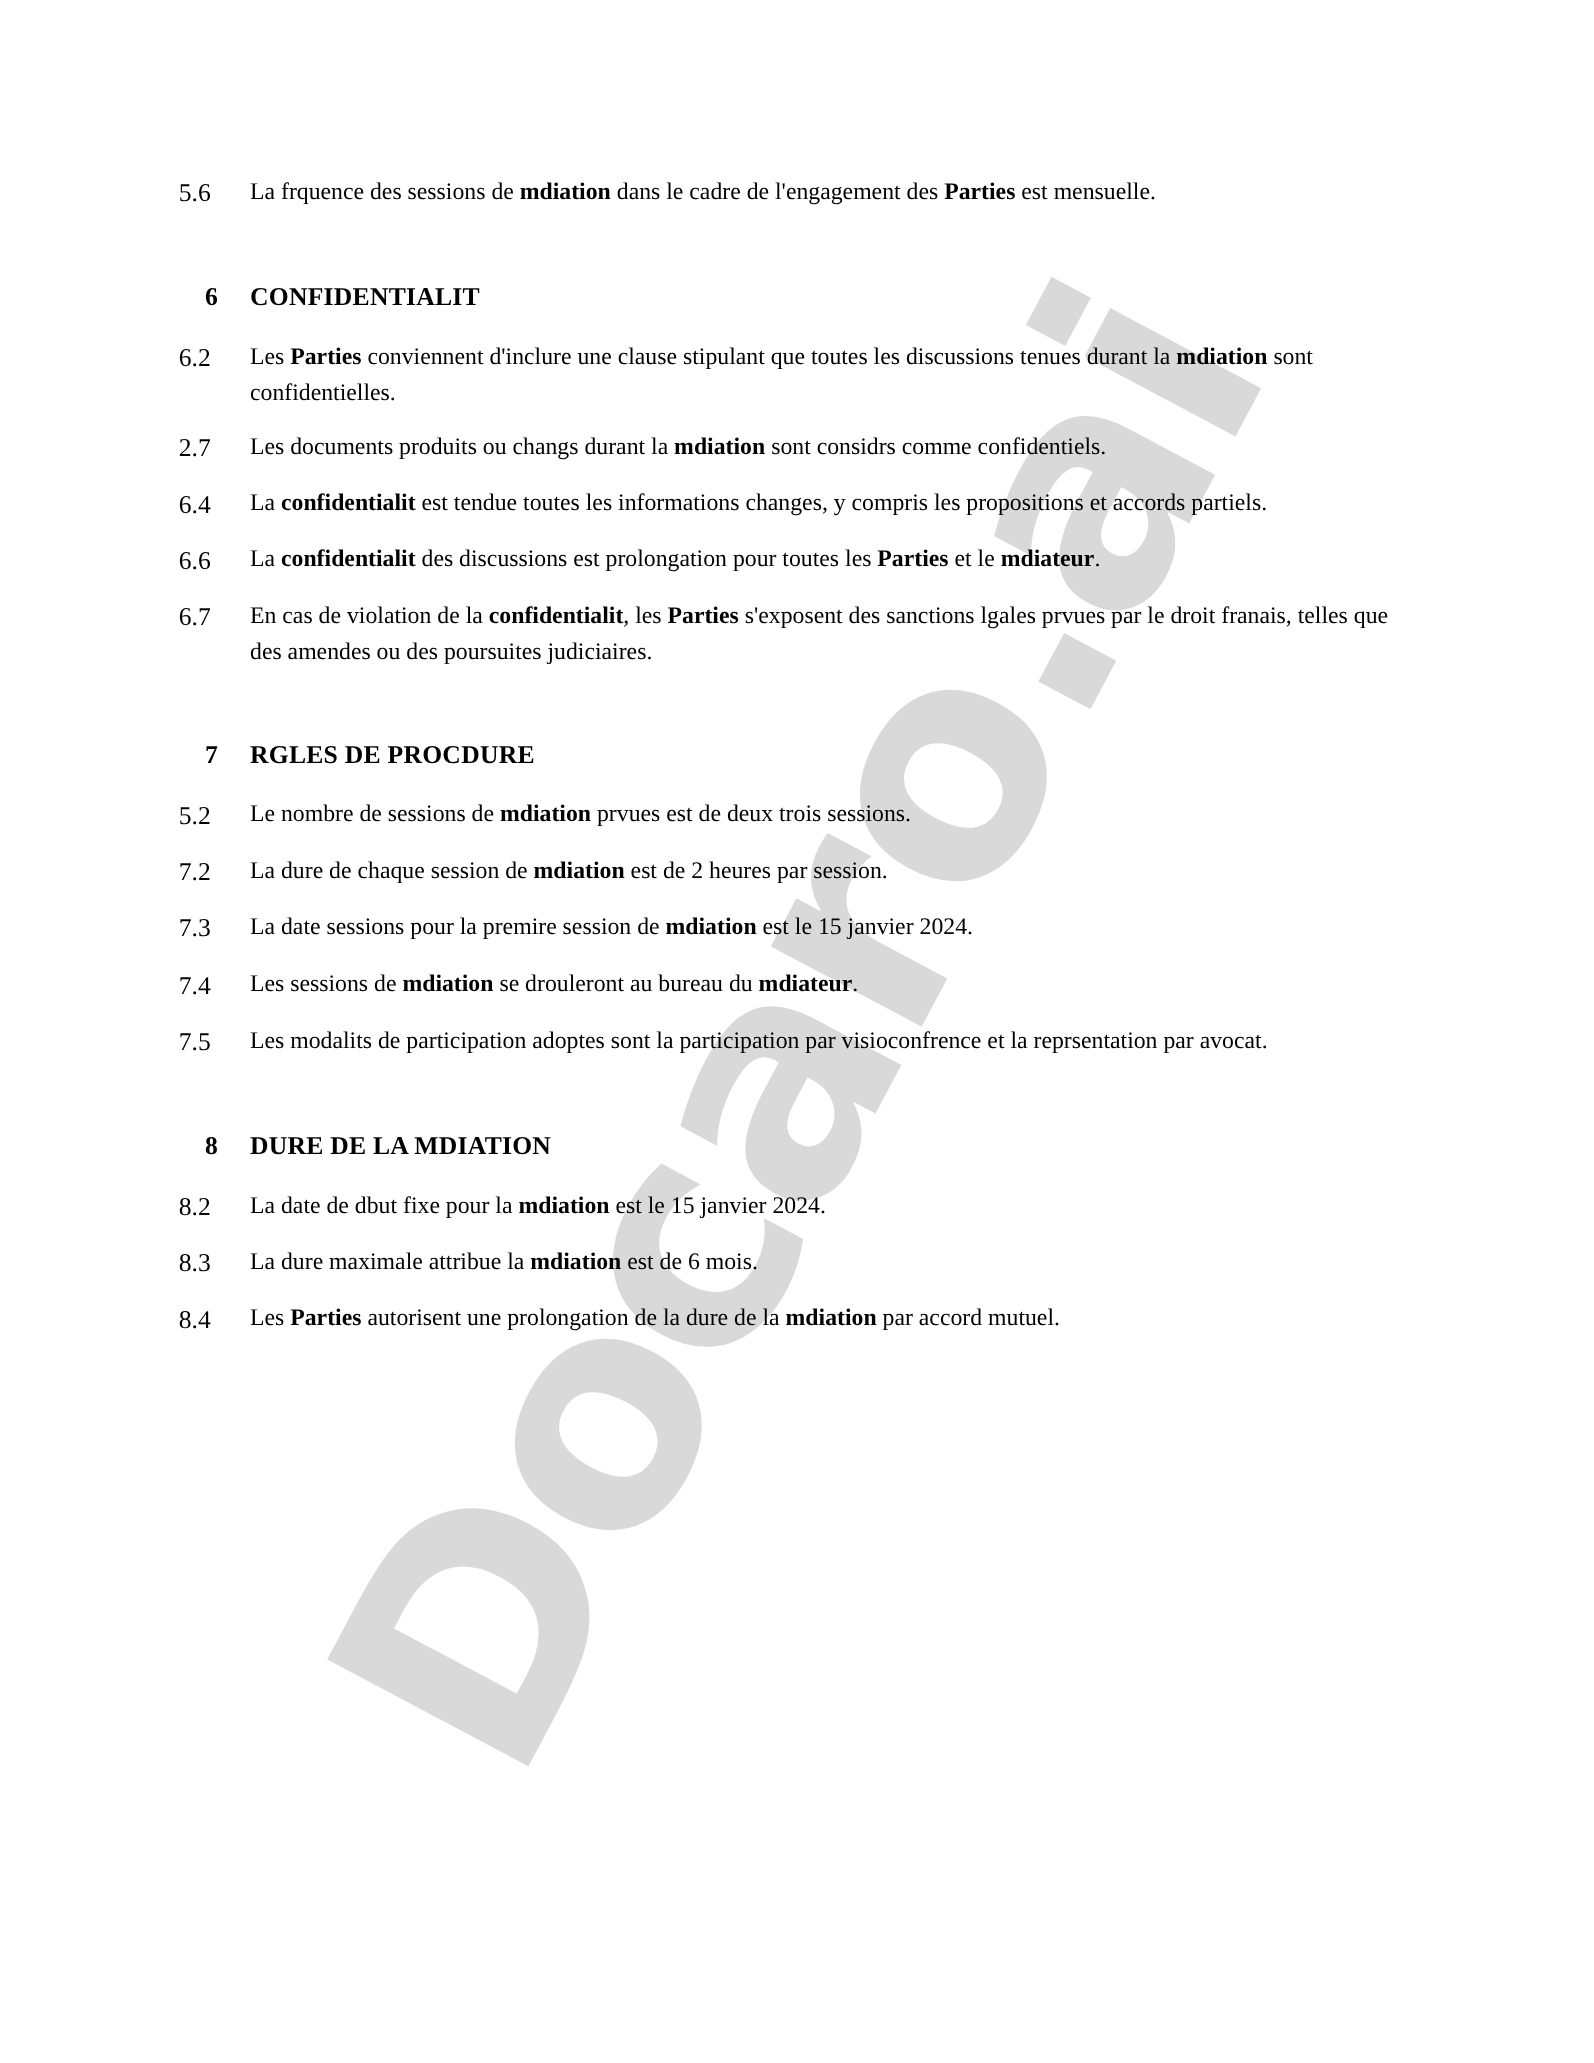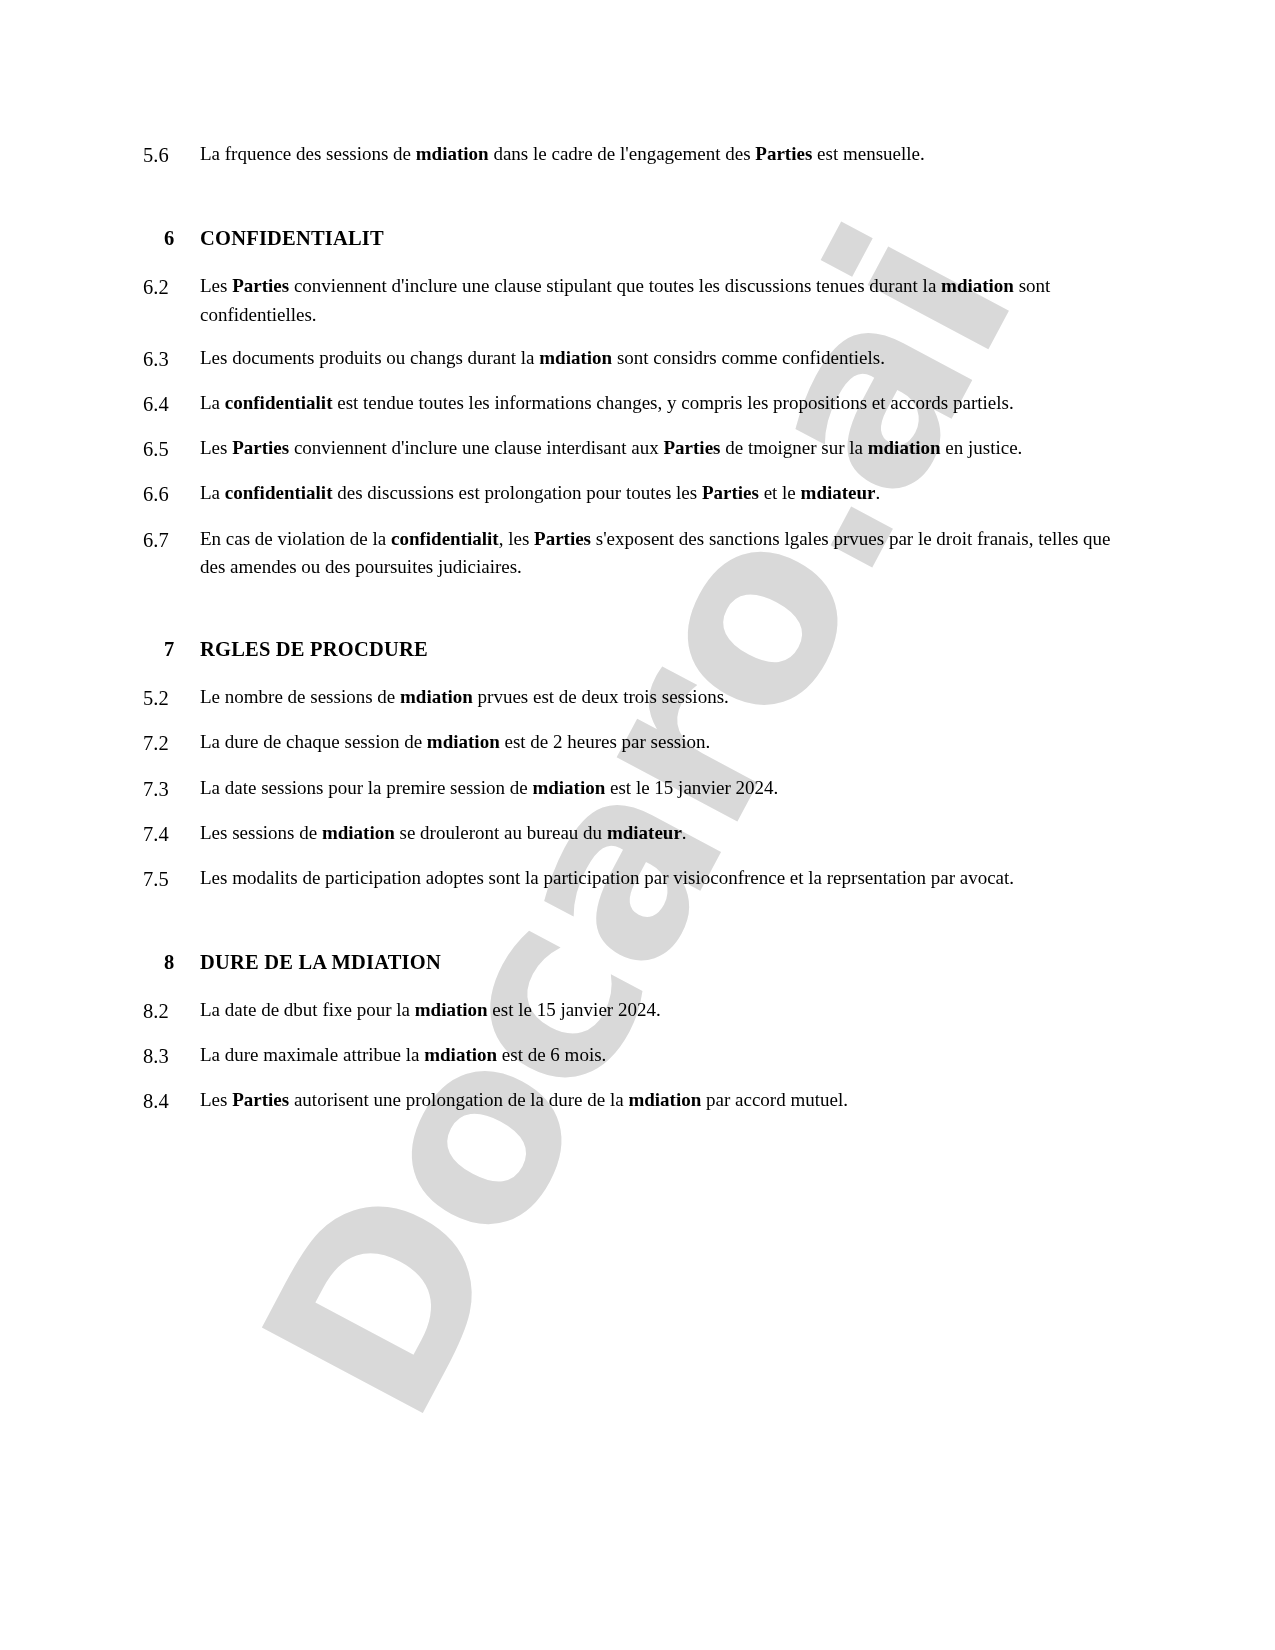--- a/index.html
+++ b/index.html
@@ -124,30 +124,26 @@
         </div>
         <div class="section-heading">
           <div class="num">6</div>
           <div class="title">CONFIDENTIALIT</div>
         </div>
         <div class="clause">
           <div class="num">6.2</div>
           <div class="txt"><span>Les </span><b>Parties</b><span> conviennent d'inclure une clause stipulant que toutes les discussions tenues durant la </span><b>mdiation</b><span> sont confidentielles.</span></div>
         </div>
         <div class="clause">
-          <div class="num">6.3</div>
+          <div class="num">2.7</div>
           <div class="txt"><span>Les documents produits ou changs durant la </span><b>mdiation</b><span> sont considrs comme confidentiels.</span></div>
         </div>
         <div class="clause">
           <div class="num">6.4</div>
           <div class="txt"><span>La </span><b>confidentialit</b><span> est tendue  toutes les informations changes, y compris les propositions et accords partiels.</span></div>
-        </div>
-        <div class="clause">
-          <div class="num">6.5</div>
-          <div class="txt"><span>Les </span><b>Parties</b><span> conviennent d'inclure une clause interdisant aux </span><b>Parties</b><span> de tmoigner sur la </span><b>mdiation</b><span> en justice.</span></div>
         </div>
         <div class="clause">
           <div class="num">6.6</div>
           <div class="txt"><span>La </span><b>confidentialit</b><span> des discussions est prolongation pour toutes les </span><b>Parties</b><span> et le </span><b>mdiateur</b><span>.</span></div>
         </div>
         <div class="clause">
           <div class="num">6.7</div>
           <div class="txt"><span>En cas de violation de la </span><b>confidentialit</b><span>, les </span><b>Parties</b><span> s'exposent  des sanctions lgales prvues par le droit franais, telles que des amendes ou des poursuites judiciaires.</span></div>
         </div>
         <div class="section-heading">

